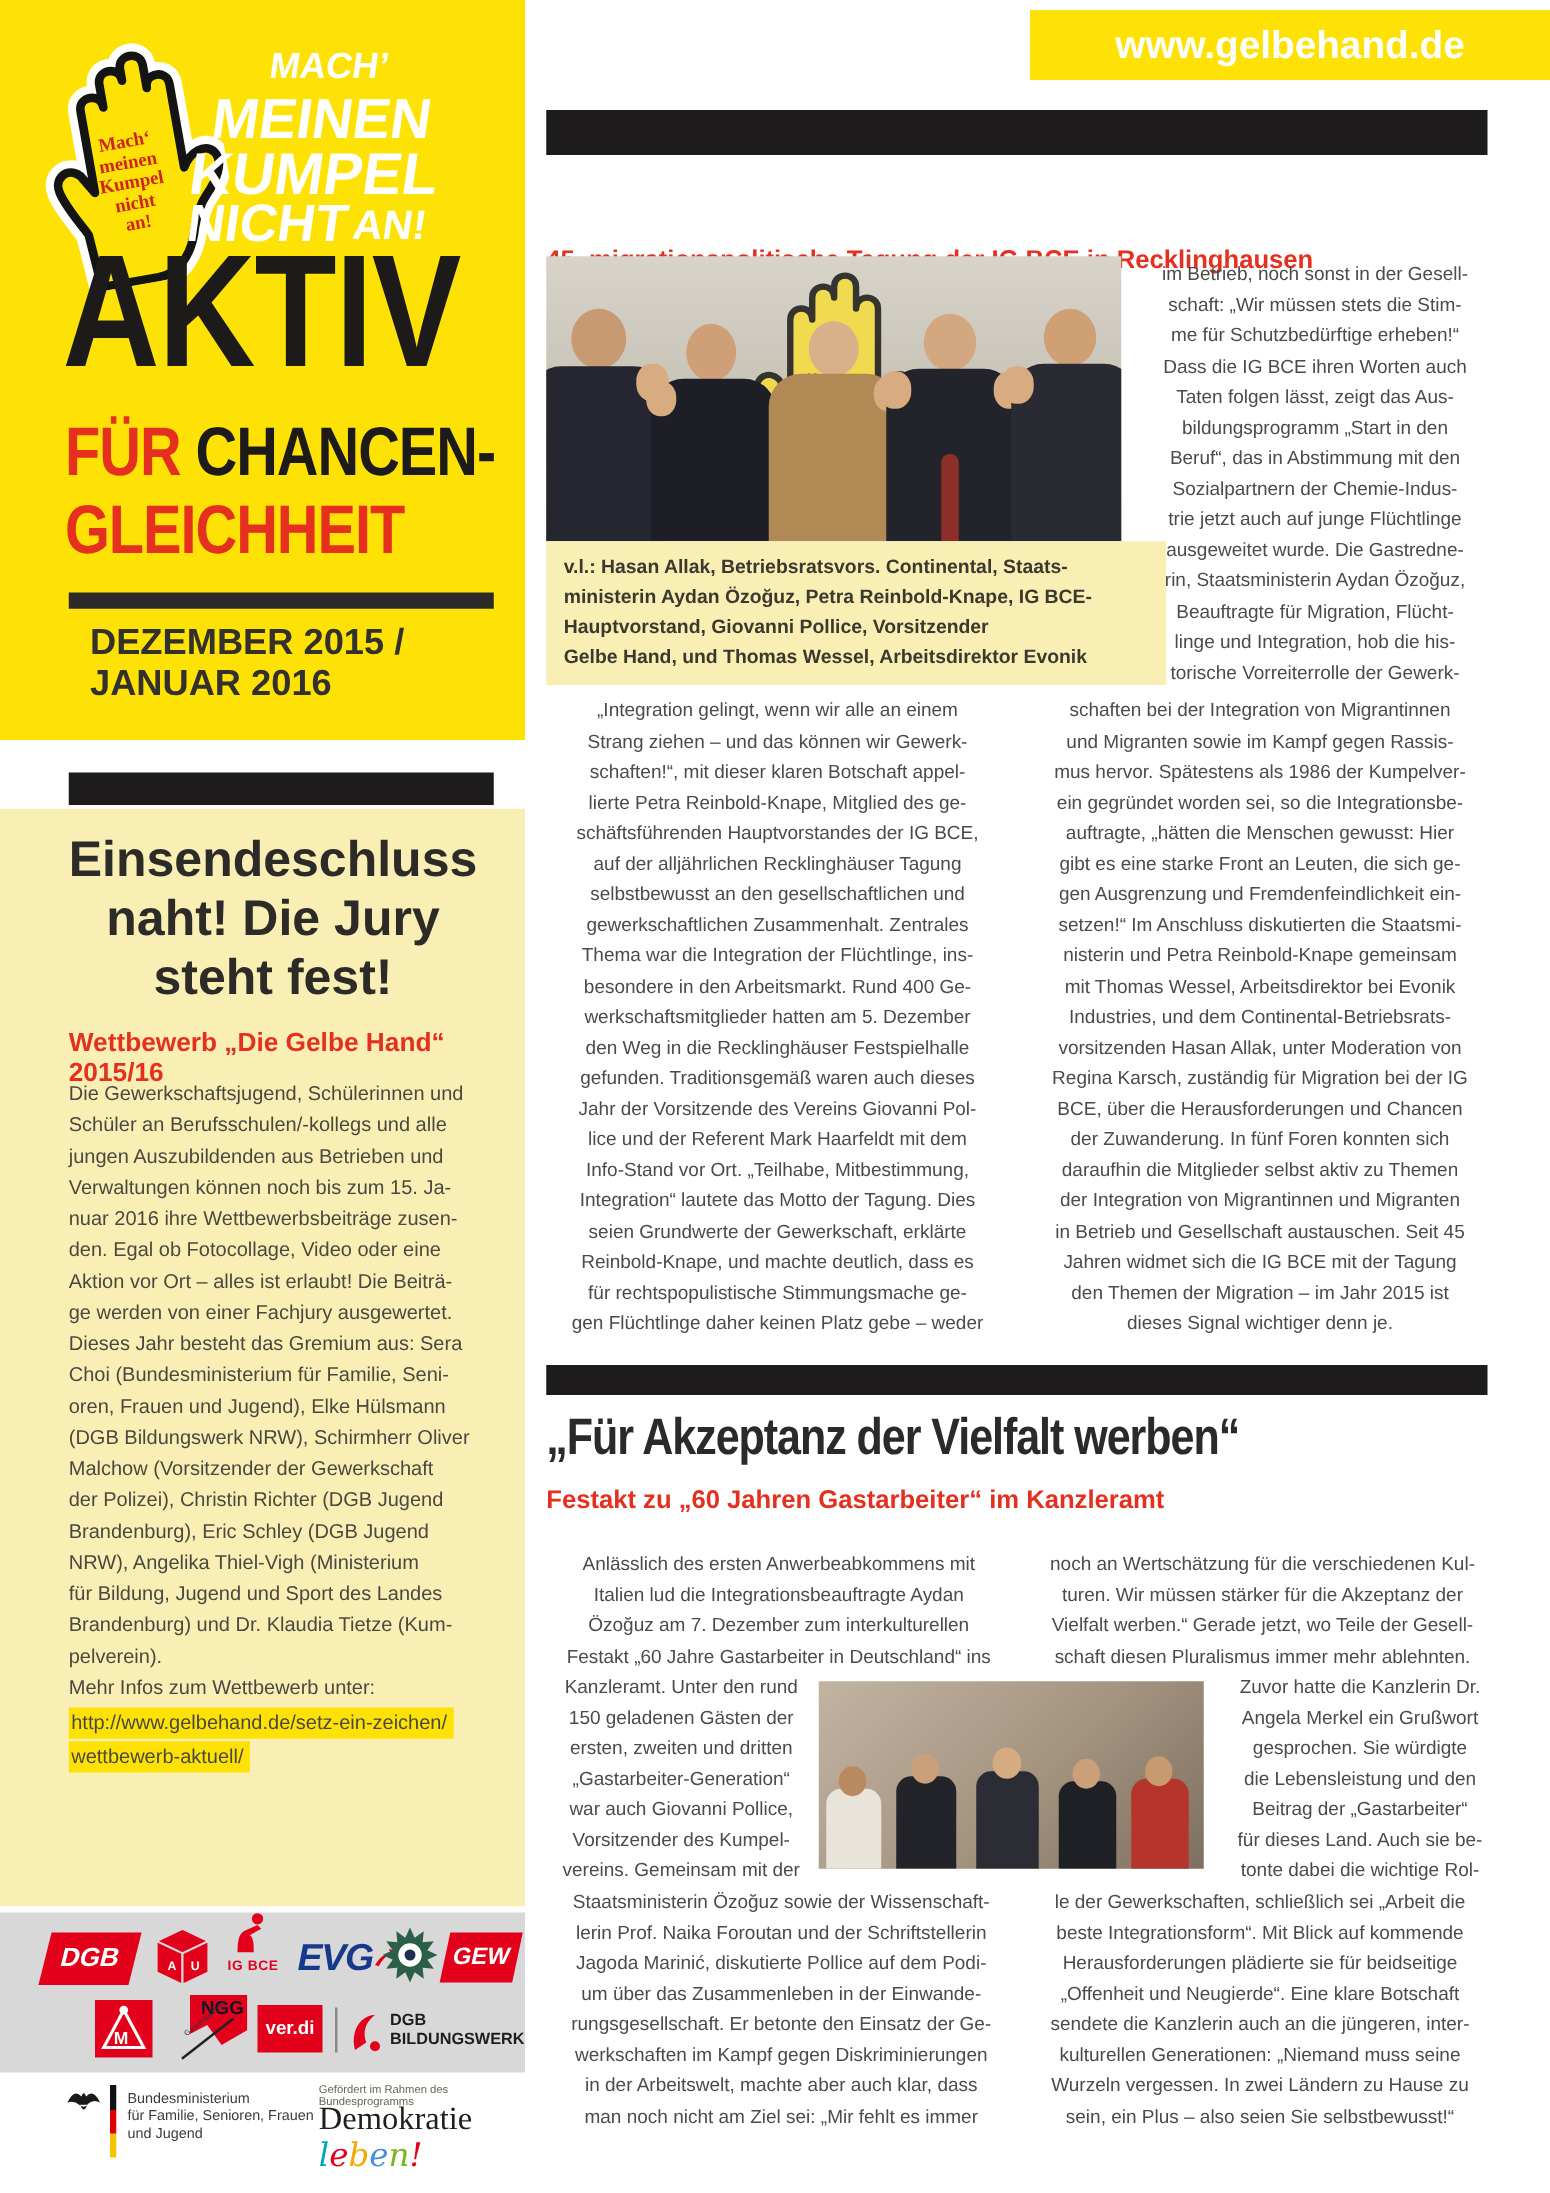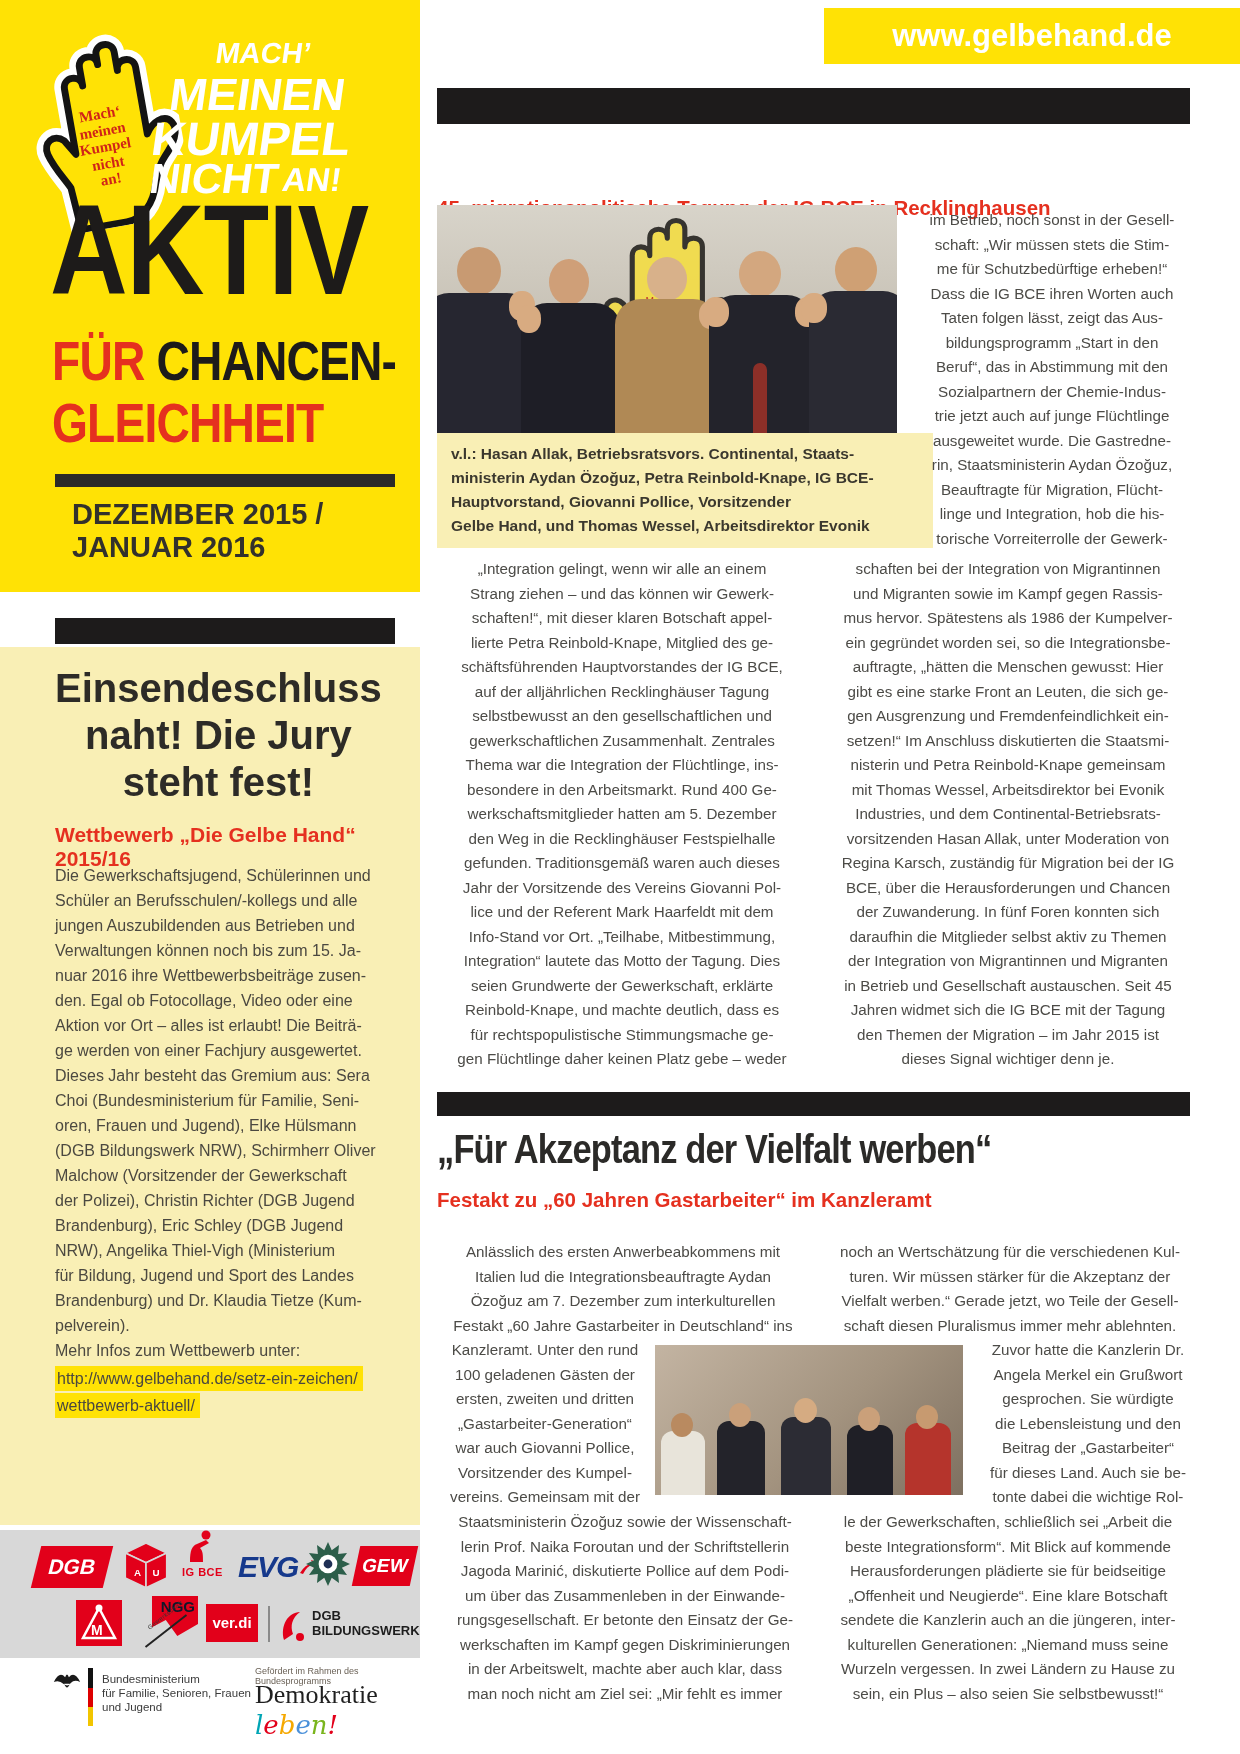--- a/index.html
+++ b/index.html
@@ -379,21 +379,21 @@
     <div class="abs a-title a2-title">
       <span class="cond">„Für Akzeptanz der Vielfalt werben“</span>
     </div>
     <div class="abs a-subhead a2-subhead">Festakt zu „60 Jahren Gastarbeiter“ im Kanzleramt</div>
 
     <div class="abs bodytxt pre a2-c1f1">Anlässlich des ersten Anwerbeabkommens mit
 Italien lud die Integrationsbeauftragte Aydan
 Özoğuz am 7. Dezember zum interkulturellen
 Festakt „60 Jahre Gastarbeiter in Deutschland“ ins</div>
     <div class="abs bodytxt pre a2-c1n">Kanzleramt. Unter den rund
-100 geladenen Gästen der
+150 geladenen Gästen der
 ersten, zweiten und dritten
 „Gastarbeiter-Generation“
 war auch Giovanni Pollice,
 Vorsitzender des Kumpel-
 vereins. Gemeinsam mit der</div>
     <div class="abs bodytxt pre a2-c1f2">Staatsministerin Özoğuz sowie der Wissenschaft-
 lerin Prof. Naika Foroutan und der Schriftstellerin
 Jagoda Marinić, diskutierte Pollice auf dem Podi-
 um über das Zusammenleben in der Einwande-
 rungsgesellschaft. Er betonte den Einsatz der Ge-

